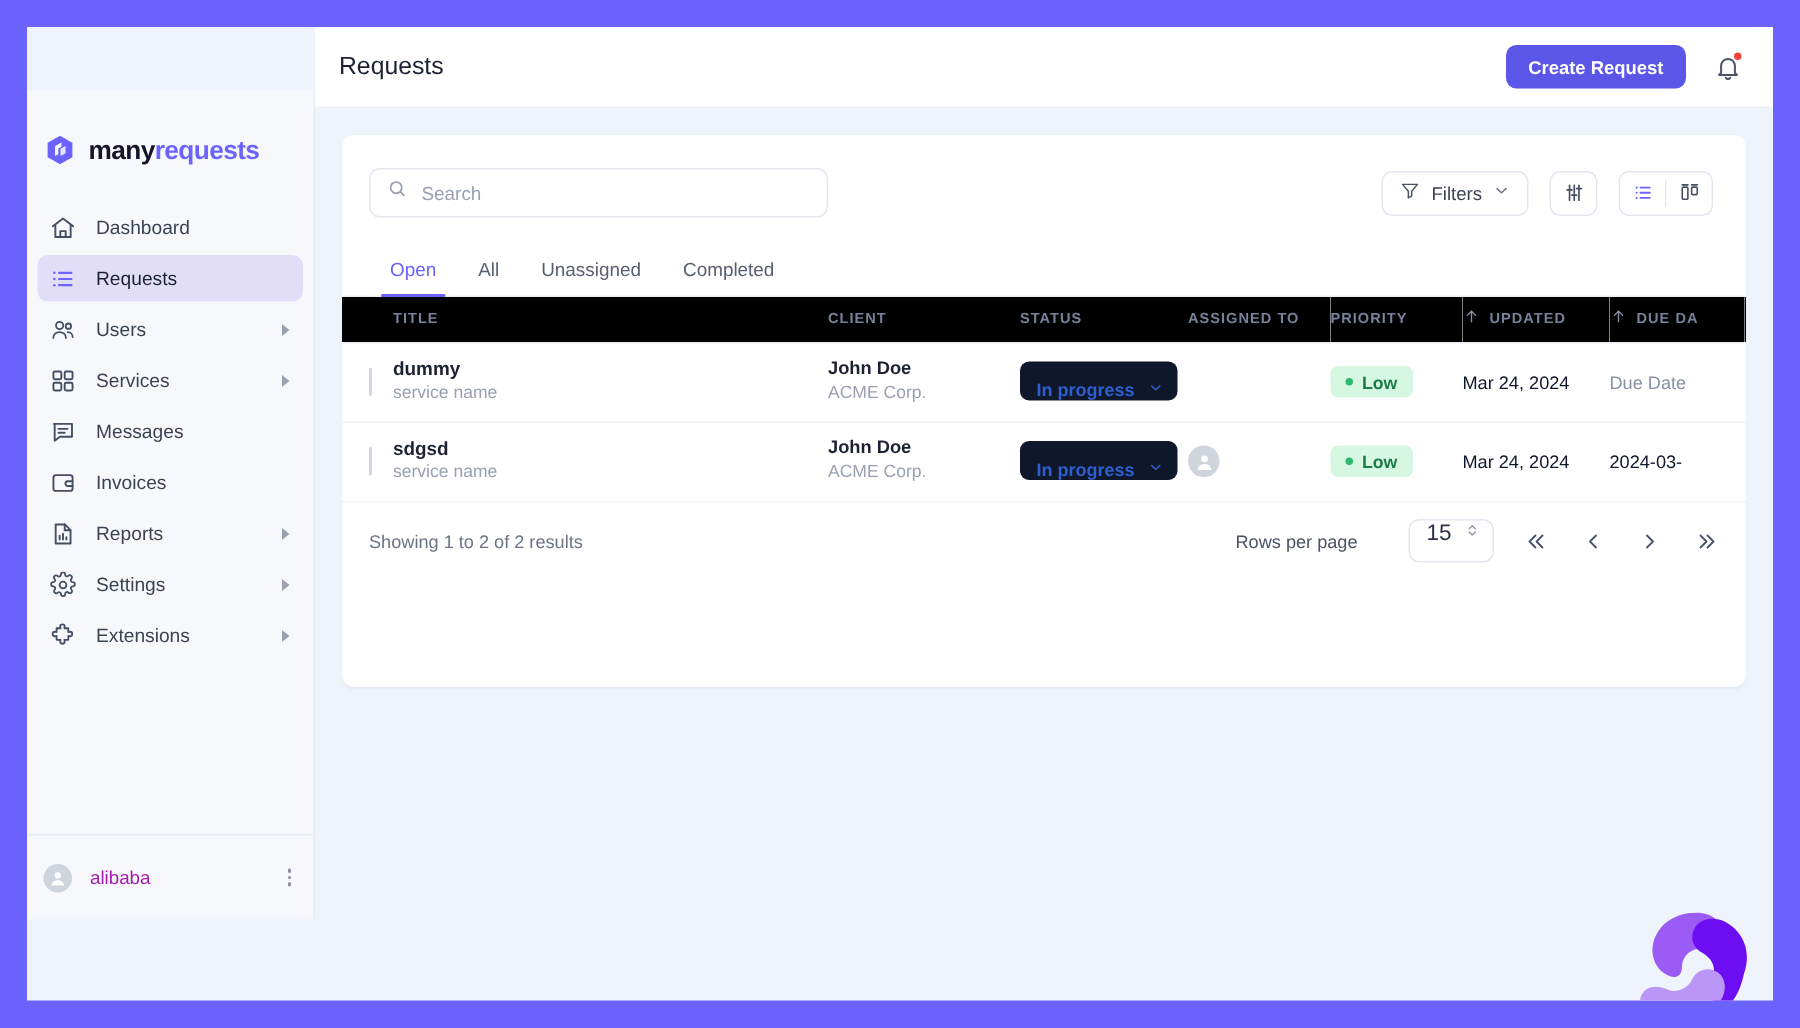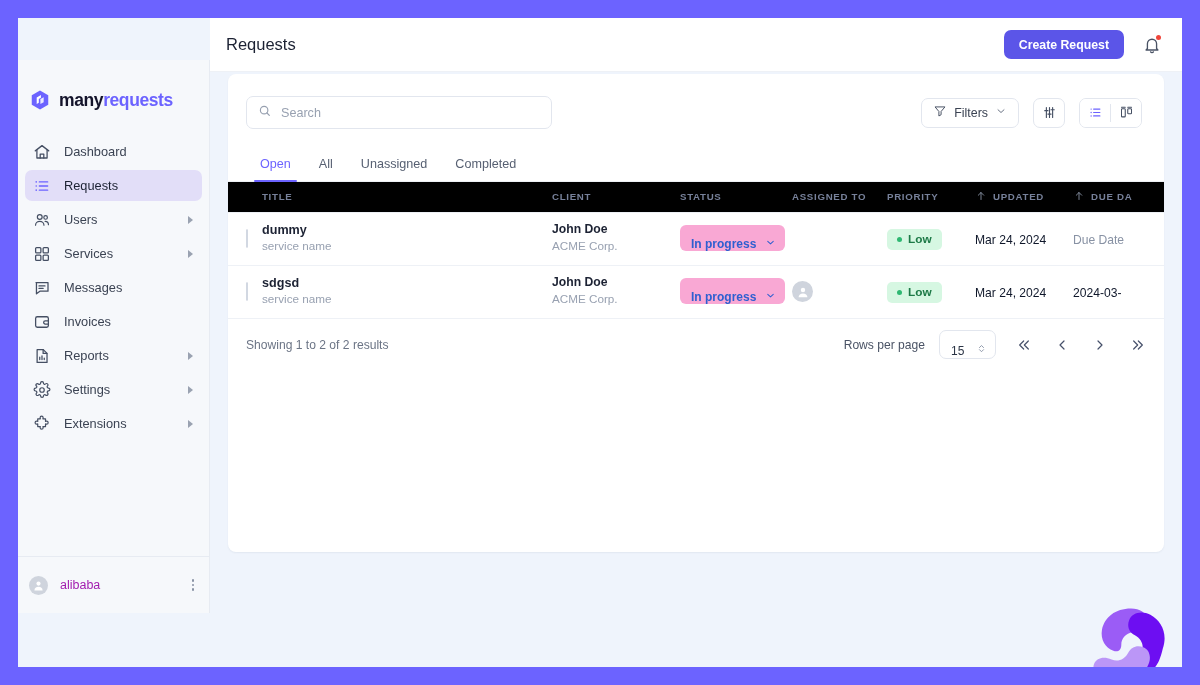--- a/index.html
+++ b/index.html
@@ -93,22 +93,22 @@
     cursor: pointer; white-space: nowrap;
   }
   .bell { margin-left: 18px; position: relative; cursor: pointer; display: flex; color: #4a5365; }
   .bell .dot {
     position: absolute; right: 1px; top: 0px;
     width: 5px; height: 5px; border-radius: 50%; background: #f0453a;
   }
 
   
   .card {
-    position: absolute; left: 210px; top: 56px;
-    width: 936px; height: 478px;
+    position: absolute; left: 210px; top: 72px;
+    width: 936px; height: 368px;
     background: #fff; border-radius: 8px;
     box-shadow: 0 1px 2px rgba(25,35,60,.06);
     overflow: hidden;
   }
   .toolbar {
     display: flex; align-items: center;
     padding: 22px 22px 0 18px;
   }
   .search-box {
     width: 306px; height: 33px;
@@ -186,21 +186,21 @@
     width: 13px; height: 13px; border: 1px solid #d2d8e2;
     border-radius: 3px; background: #fff; cursor: pointer;
   }
   .t-main { font-size: 12.6px; color: #1c2233; font-weight: 600; line-height: 1.3; }
   .t-sub { font-size: 11.7px; color: #98a1b1; line-height: 1.45; }
   .cl-main { font-size: 12.2px; color: #1c2233; font-weight: 700; line-height: 1.3; }
   .cl-sub { font-size: 11.7px; color: #98a1b1; line-height: 1.45; }
 
   .status-pill {
     display: inline-flex; align-items: center; gap: 9px;
-    background: #f9a8d4; color: #2e5fd0;
+    background: #0f172a; color: #2e5fd0;
     font-size: 12px; font-weight: 600;
     border-radius: 6px; height: 26px; padding: 12px 9px 0 11px;
     cursor: pointer;
   }
   .pri-pill {
     display: inline-flex; align-items: center; gap: 6px;
     background: #d6f7e2; color: #1d7a47;
     font-size: 11.8px; font-weight: 600;
     border-radius: 5px; height: 21px; padding: 0 10px;
   }
@@ -216,22 +216,22 @@
   
   .tfoot {
     display: flex; align-items: center;
     padding: 0 18px; height: 52px;
   }
   .showing { font-size: 12.1px; color: #6b7485; }
   .foot-right { margin-left: auto; display: flex; align-items: center; gap: 14px; }
   .rpp-label { font-size: 12.1px; color: #4a5365; }
   .rpp {
     width: 57px; height: 29px; border: 1px solid #e2e6ee; border-radius: 7px;
-    display: flex; align-items: flex-end; justify-content: space-between;
-    padding: 0 8px 0 11px; font-size: 12px; color: #2b3445; cursor: pointer;
+    display: flex; align-items: flex-start; justify-content: space-between;
+    padding: 0 8px 0 11px; font-size: 15px; color: #2b3445; cursor: pointer; margin-left: 20px;
   }
   .pager { display: flex; align-items: center; gap: 22px; margin-left: 6px; }
   .pg { color: #46506a; cursor: pointer; display: flex; font-size: 15px; line-height: 1; }
 
   
   .orb { position: absolute; right: 7px; bottom: -19px; width: 88px; height: 88px; }
 </style>
 </head>
 <body>
 

